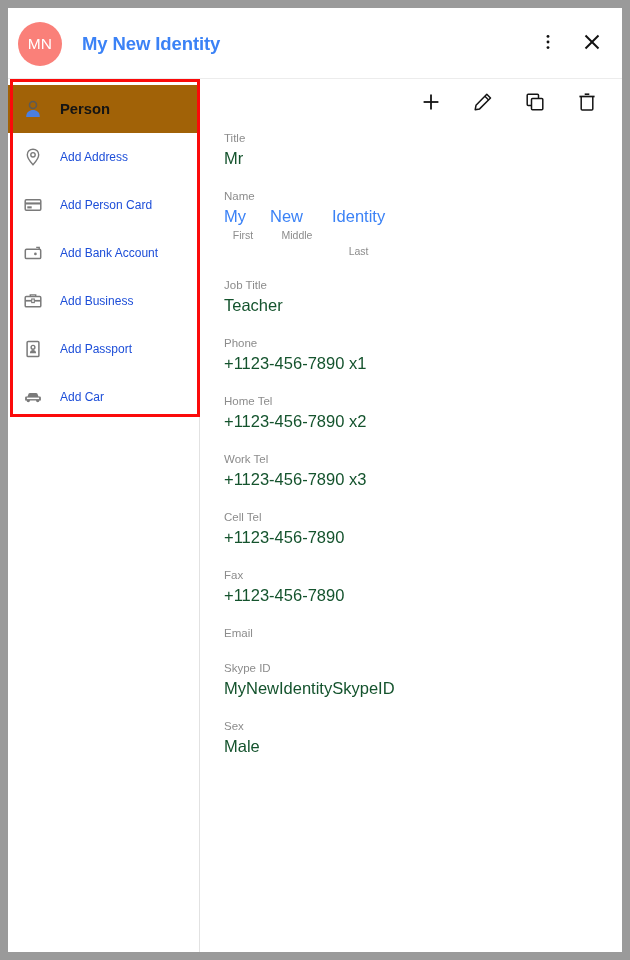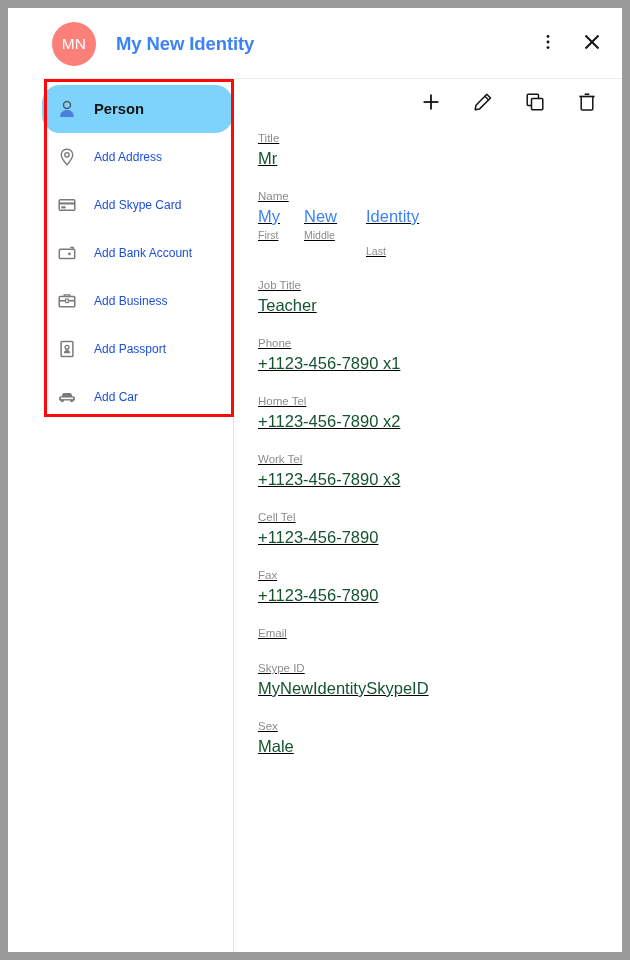--- a/index.html
+++ b/index.html
@@ -14,21 +14,20 @@
 
   
   #window-frame {
     position: absolute;
     left: 8px;
     top: 8px;
     width: 614px;
     height: 944px;
     background: #ffffff;
     overflow: hidden;
-    padding-left: 34px;
   }
 
   
   #titlebar {
     position: relative;
     height: 71px;
     background: #ffffff;
     display: flex;
     align-items: center;
     padding: 0 16px 0 10px;
@@ -97,21 +96,21 @@
 
   .side-item {
     position: relative;
     height: 48px;
     display: flex;
     align-items: center;
     padding-left: 14px;
     cursor: pointer;
     background: transparent;
   }
-  .side-item.selected { background: #7dd3fc; border-radius: 18px; }
+  .side-item.selected { background: #a16207; }
 
   .side-icon {
     width: 22px; height: 22px;
     flex: none;
     display: flex; align-items: center; justify-content: center;
   }
   .side-label {
     margin-left: 16px;
     font-size: 12px;
     color: #1d4ed8;
@@ -134,21 +133,20 @@
     pointer-events: none;
     z-index: 5;
   }
 
   
   #main-panel {
     flex: 1 1 auto;
     background: #ffffff;
     position: relative;
     padding: 0 0 0 24px;
-    text-decoration: underline;
   }
 
   #main-toolbar {
     height: 48px;
     display: flex;
     align-items: center;
     justify-content: flex-end;
     padding-right: 22px;
     gap: 26px;
   }
@@ -183,20 +181,21 @@
     font-size: 16.5px;
     color: #3b82f6;
     line-height: 21px;
     white-space: nowrap;
   }
   .name-col .np-sublabel {
     font-size: 10.5px;
     color: #8c8c8c;
     line-height: 14px;
     margin-top: 1px;
+    text-align: center;
   }
   .name-col.first  { min-width: 38px; }
   .name-col.middle { min-width: 54px; margin-left: 8px; }
   .name-col.last   { margin-left: 8px; gap: 16px; }
 </style>
 </head>
 <body>
 
 <div id="window-frame">
 
@@ -256,21 +255,21 @@
       </div>
 
       <div class="side-item">
         <span class="side-icon">
           <svg width="20" height="20" viewBox="0 0 20 20">
             <rect x="2.2" y="4.8" width="15.6" height="10.4" rx="1.1" fill="none" stroke="#7a7a7a" stroke-width="1.5"></rect>
             <rect x="2.2" y="7.4" width="15.6" height="2.1" fill="#7a7a7a"></rect>
             <rect x="4.3" y="11.3" width="4.4" height="2.1" fill="#7a7a7a"></rect>
           </svg>
         </span>
-        <span class="side-label">Add Skype Card</span>
+        <span class="side-label">Add Person Card</span>
       </div>
 
       <div class="side-item">
         <span class="side-icon">
           <svg width="20" height="20" viewBox="0 0 20 20">
             <path d="M13.2 4.4 L16.2 4.4 L16.2 6.2" fill="none" stroke="#7a7a7a" stroke-width="1.4"></path>
             <rect x="2.3" y="6.2" width="15.4" height="9.4" rx="1.2" fill="none" stroke="#7a7a7a" stroke-width="1.5"></rect>
             <circle cx="12.4" cy="10.9" r="1.35" fill="#7a7a7a"></circle>
           </svg>
         </span>

